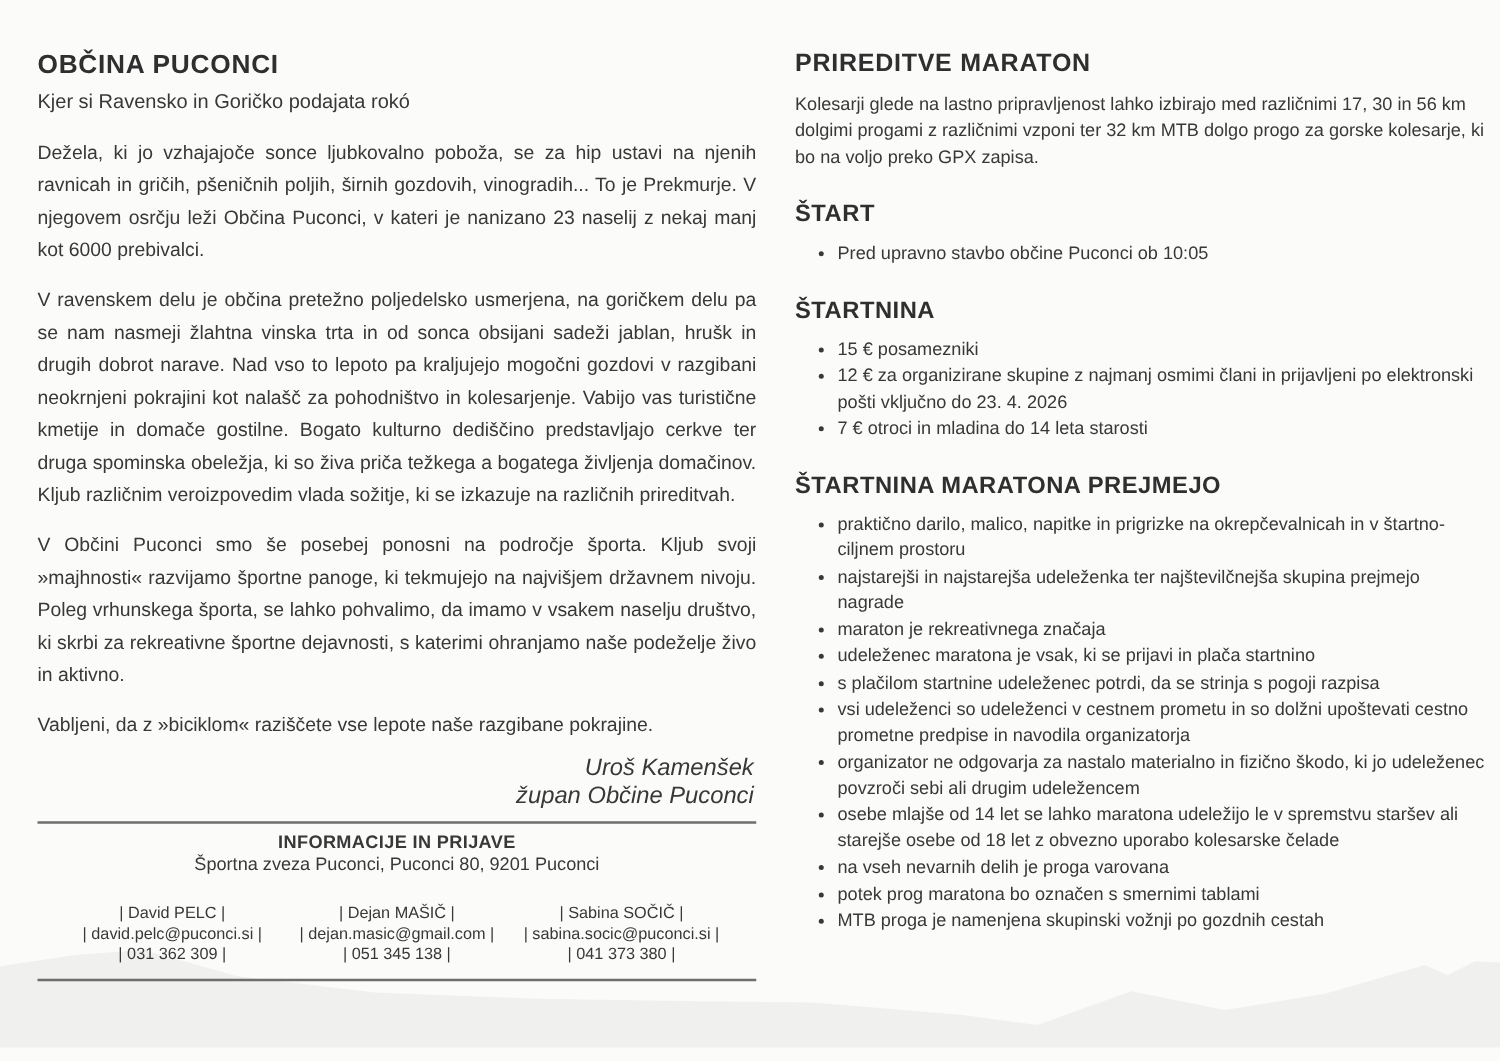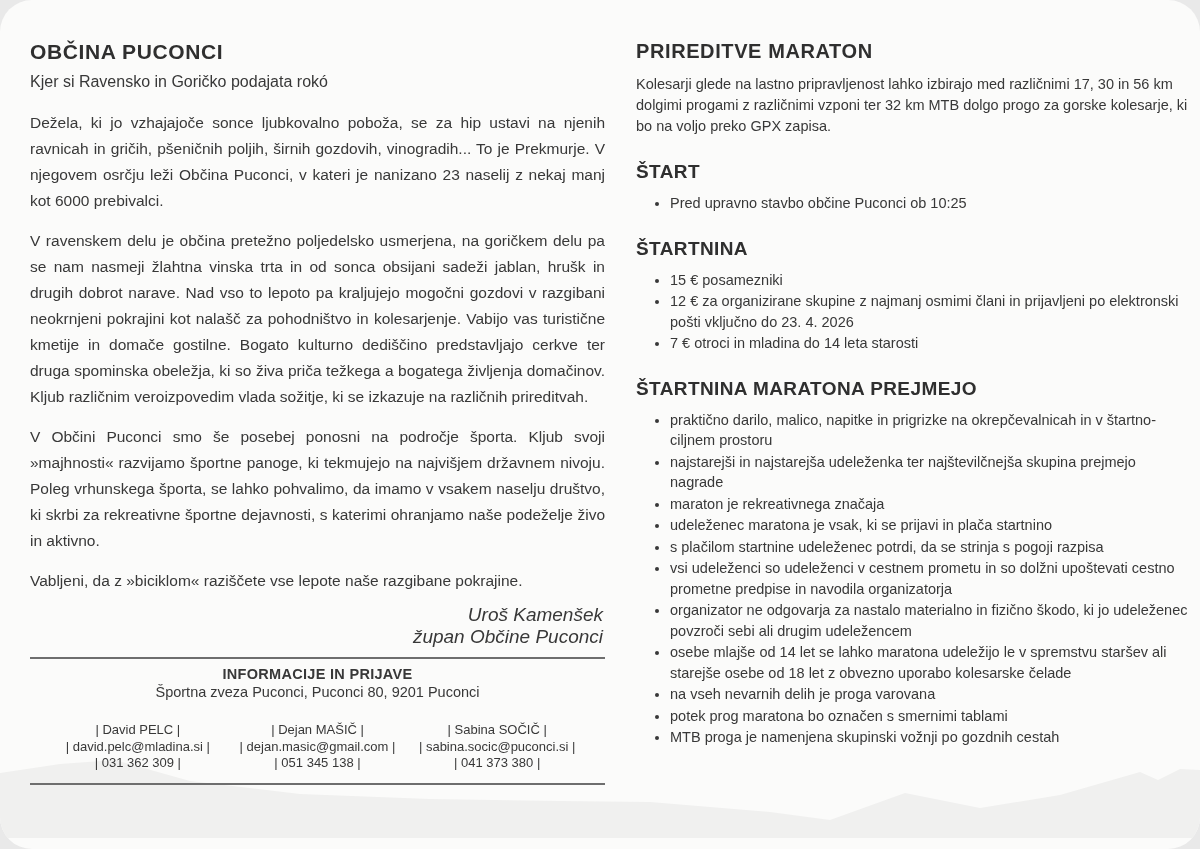--- a/index.html
+++ b/index.html
@@ -3,21 +3,20 @@
 <meta charset="utf-8">
 <style>
   html,body{margin:0;padding:0;background:#e9e9e9;}
   .page{
     position:relative;
     width:1200px;height:849px;
     background:#fbfbfa;
     overflow:hidden;
     font-family:"Liberation Sans", sans-serif;
     color:#383838;
-    border-radius:32px;
   }
   .hills{position:absolute;left:0;bottom:0;width:1200px;height:110px;z-index:0;}
   .col{position:absolute;top:40px;z-index:1;}
   .col-left{left:30px;width:575px;}
   .col-right{left:636px;width:552px;}
 
   
   .l-title{
     font-size:21px;font-weight:bold;color:#2f2f2f;
     letter-spacing:.6px;margin:0 0 9px 0;
@@ -79,21 +78,21 @@
 
     <div class="rule"></div>
 
     <div>
       <div class="info-title">INFORMACIJE IN PRIJAVE</div>
       <div class="info-sub">Športna zveza Puconci, Puconci 80, 9201 Puconci</div>
 
       <div class="contacts">
         <div class="contact">
           <div>| David PELC |</div>
-          <div>| david.pelc@mladina.si |</div>
+          <div>| david.pelc@puconci.si |</div>
           <div>| 031 362 309 |</div>
         </div>
         <div class="contact">
           <div>| Dejan MAŠIČ |</div>
           <div>| dejan.masic@gmail.com |</div>
           <div>| 051 345 138 |</div>
         </div>
         <div class="contact">
           <div>| Sabina SOČIČ |</div>
           <div>| sabina.socic@puconci.si |</div>
@@ -105,21 +104,21 @@
     <div class="rule2"></div>
 
   </div>
 
   <div class="col col-right">
     <h1 class="r-title">PRIREDITVE MARATON</h1>
     <p class="r-intro">Kolesarji glede na lastno pripravljenost lahko izbirajo med različnimi 17, 30 in 56 km dolgimi progami z različnimi vzponi ter 32 km MTB dolgo progo za gorske kolesarje, ki bo na voljo preko GPX zapisa.</p>
 
     <h2 class="r-head">ŠTART</h2>
     <ul class="r-list">
-      <li>Pred upravno stavbo občine Puconci ob 10:25</li>
+      <li>Pred upravno stavbo občine Puconci ob 10:05</li>
     </ul>
 
     <h2 class="r-head">ŠTARTNINA</h2>
     <ul class="r-list">
       <li>15 € posamezniki</li>
       <li>12 € za organizirane skupine z najmanj osmimi člani in prijavljeni po elektronski pošti vključno do 23. 4. 2026</li>
       <li>7 € otroci in mladina do 14 leta starosti</li>
     </ul>
 
     <h2 class="r-head">ŠTARTNINA MARATONA PREJMEJO</h2>

